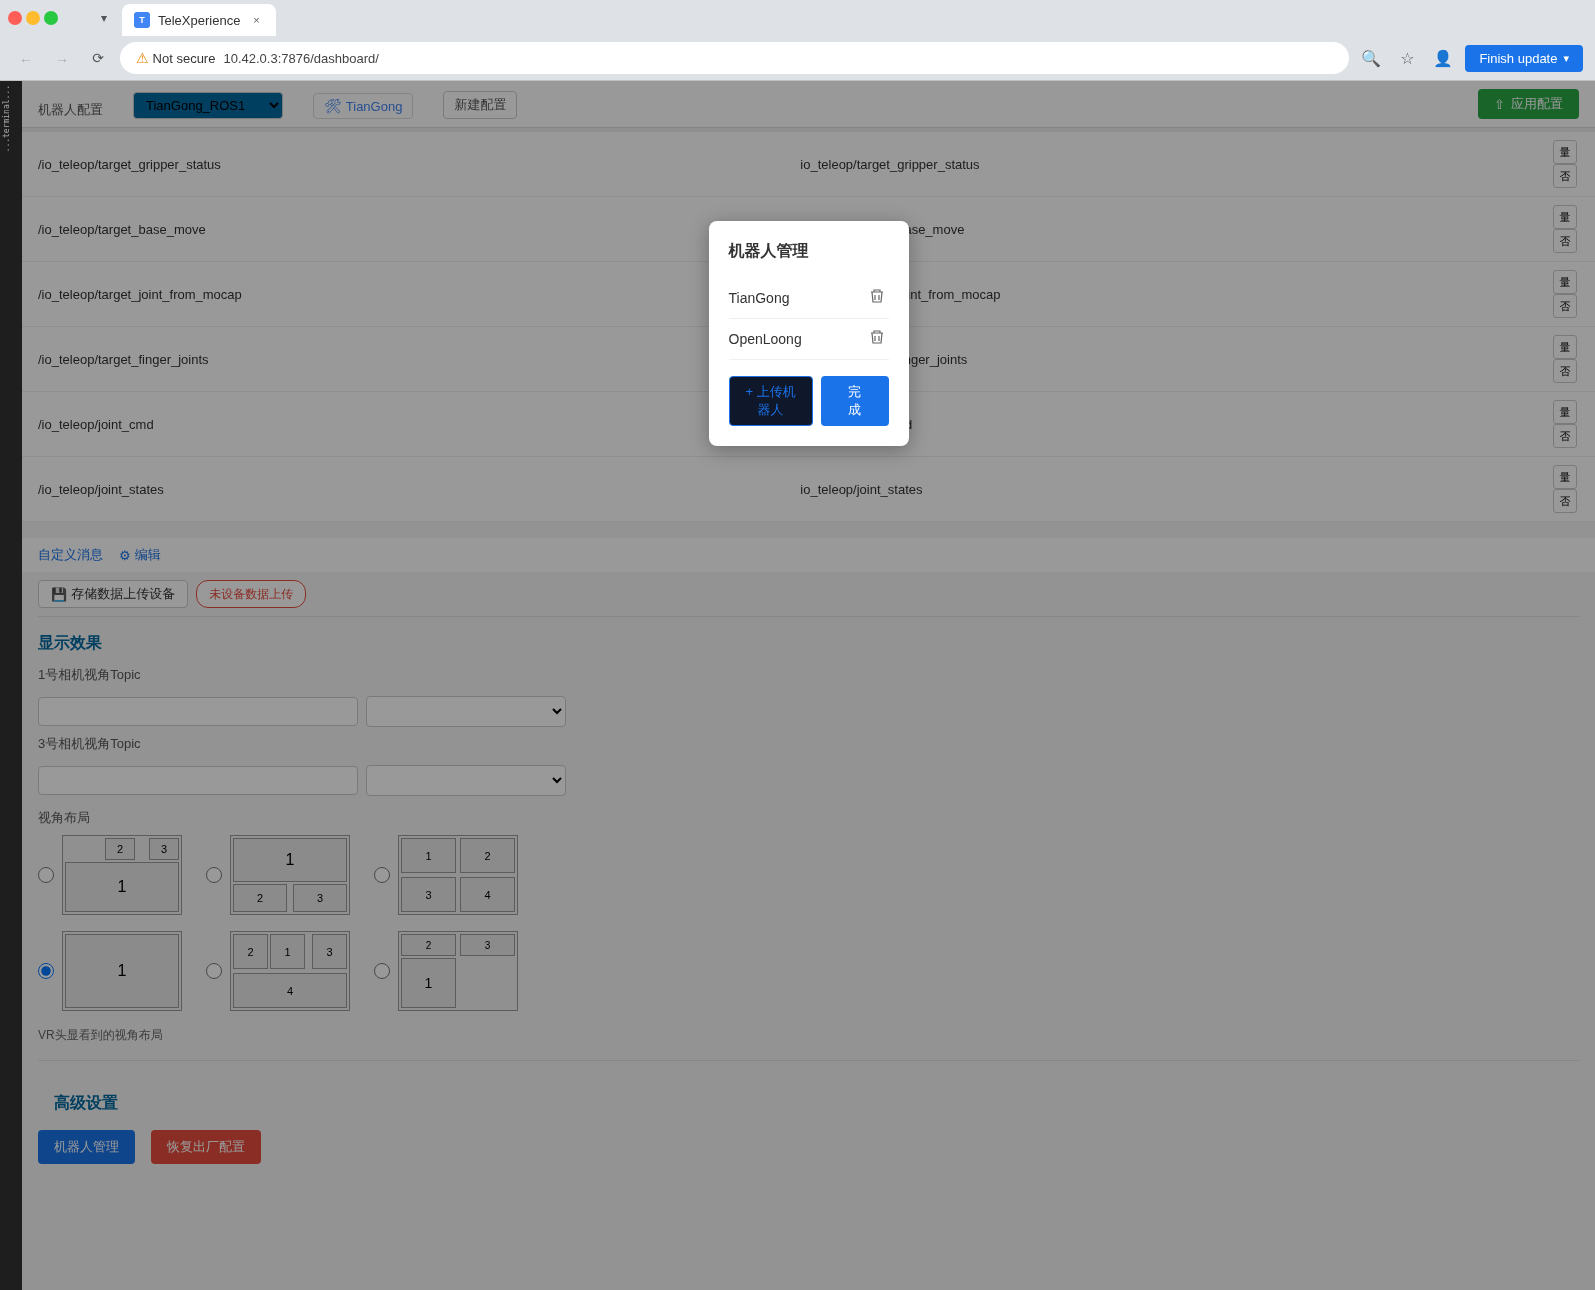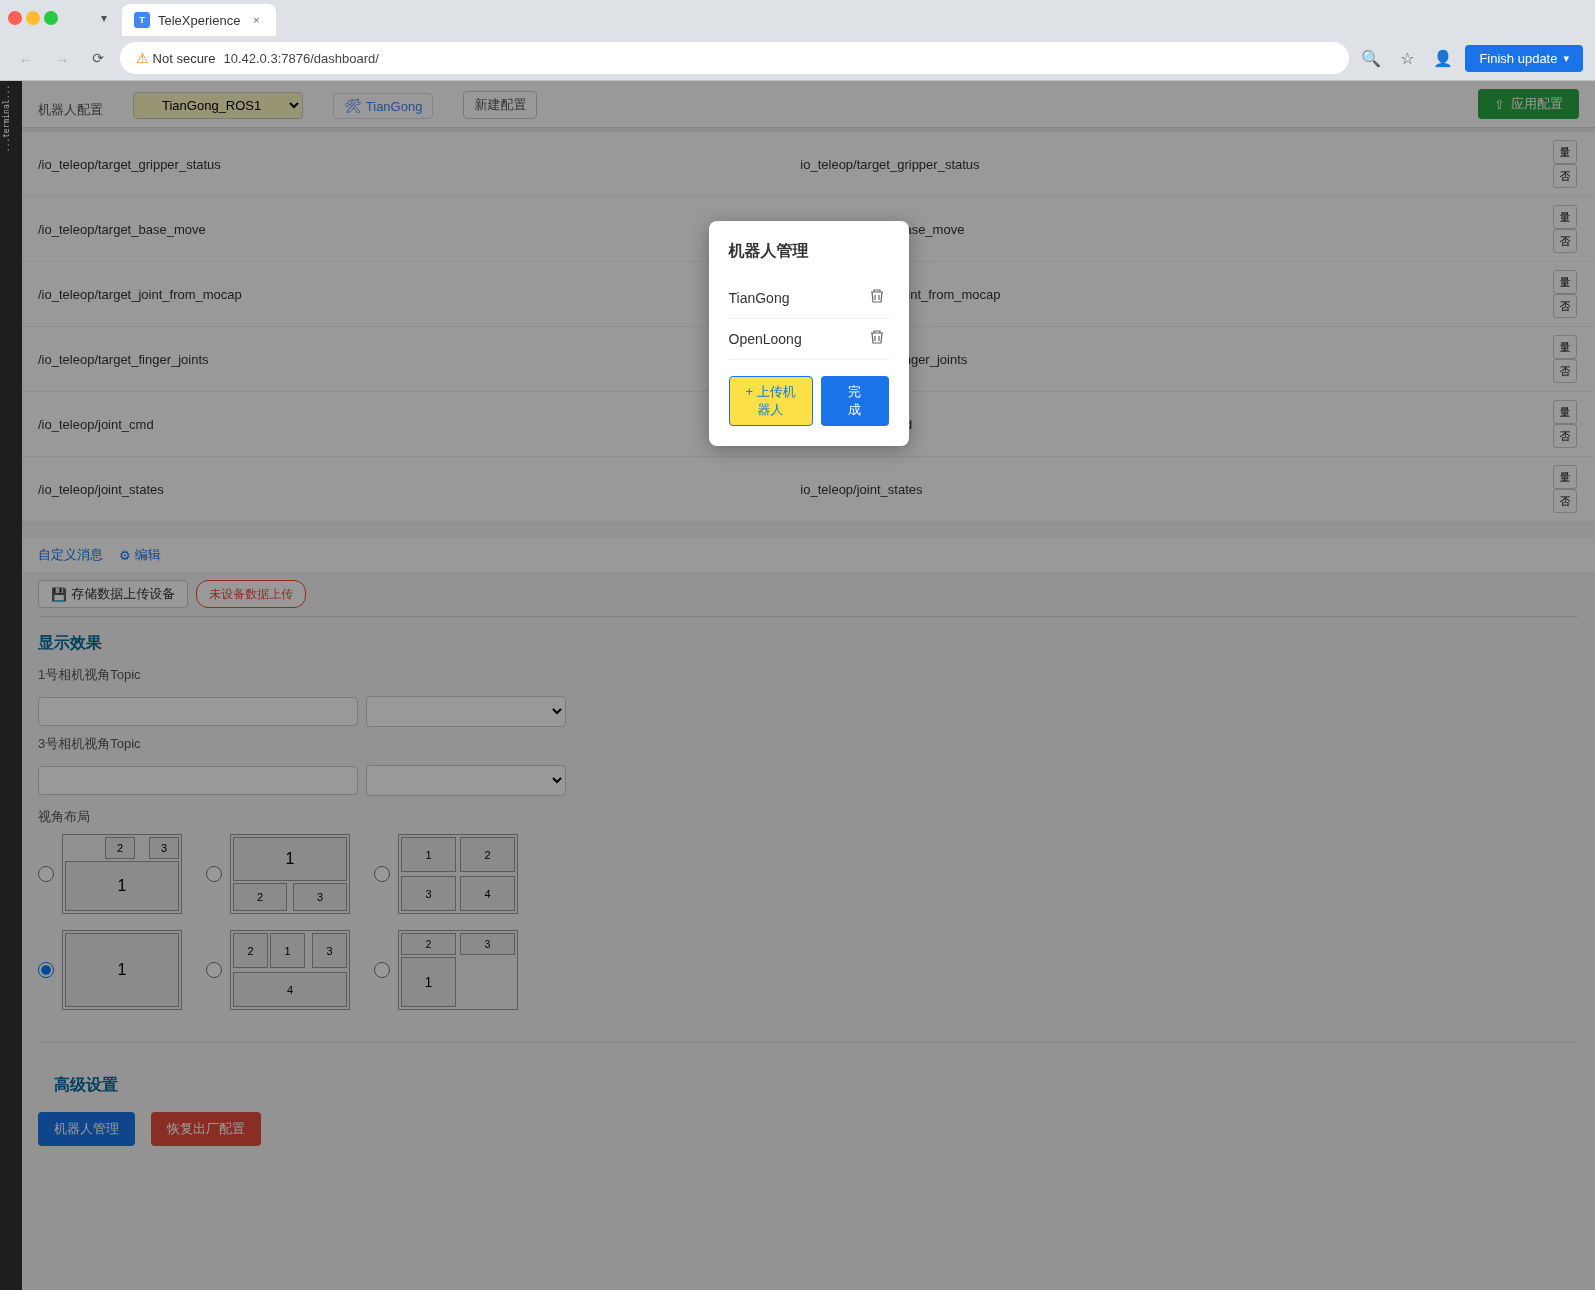--- a/index.html
+++ b/index.html
@@ -136,23 +136,23 @@
       align-items: flex-end;
       padding: 8px 16px;
       background: #f5f5f5;
       border-bottom: 1px solid #ddd;
       gap: 30px;
     }
     .config-label { font-size: 13px; color: #555; }
     .config-select {
       border: 1px solid #ccc;
       border-radius: 4px;
-      padding: 4px 24px;
+      padding: 4px 8px;
       font-size: 13px;
-      background: #fef9c3;
+      background: #0369a1;
       min-width: 150px;
     }
     .config-tag {
       display: flex; align-items: center; gap: 4px;
       background: white; border: 1px solid #ddd; border-radius: 4px;
       padding: 4px 10px; font-size: 13px; color: #4285f4;
     }
     .config-tag-icon { color: #4285f4; font-size: 14px; }
     .new-config-btn {
       background: transparent; border: 1px solid #ccc; border-radius: 4px;
@@ -280,21 +280,21 @@
       font-size: 14px; color: #333;
     }
     .delete-icon-btn {
       border: none; background: transparent; cursor: pointer;
       color: #666; font-size: 16px; padding: 2px 4px;
     }
     .modal-footer {
       display: flex; justify-content: flex-end; gap: 8px; margin-top: 16px;
     }
     .upload-robot-btn {
-      border: 1px solid #1a73e8; color: #1a73e8; background: #fde047;
+      border: 1px solid #1a73e8; color: #1a73e8; background: #0f172a;
       border-radius: 4px; padding: 6px 12px; font-size: 13px; cursor: pointer;
       display: flex; align-items: center; gap: 4px;
     }
     .done-btn {
       background: #1a73e8; color: white; border: none;
       border-radius: 4px; padding: 6px 24px; font-size: 13px; cursor: pointer;
     }
 
     
     .divider {
@@ -459,21 +459,21 @@
       <div class="topic-input-row">
         <input class="topic-input" type="text" style="">
         <select class="dropdown-select"></select>
       </div>
       <div class="sub-label">3号相机视角Topic</div>
       <div class="topic-input-row">
         <input class="topic-input" type="text" style="">
         <select class="dropdown-select"></select>
       </div>
 
-      <div style="padding:8px 16px 4px;font-family:Liberation Mono, monospace;">
+      <div style="padding:8px 16px 4px;">
         <span class="sub-label" style="padding:0;">视角布局</span>
       </div>
 
       <div style="padding:4px 16px 16px; background:#f5f5f5;">
 
         <div class="layout-grid-row">
 
           <div class="layout-option">
             <input type="radio" name="layout" class="layout-radio" style="">
             <div style="width:120px;height:80px;border:1px solid #999;background:#f0f0f0;position:relative;">
@@ -526,20 +526,21 @@
           <div class="layout-option">
             <input type="radio" name="layout" class="layout-radio" style="">
             <div style="width:120px;height:80px;border:1px solid #999;background:#f0f0f0;position:relative;">
               <div style="position:absolute;top:2px;left:2px;width:55px;height:22px;border:1px solid #999;display:flex;align-items:center;justify-content:center;font-size:10px;background:#e8e8e8;">2</div>
               <div style="position:absolute;top:2px;right:2px;width:55px;height:22px;border:1px solid #999;display:flex;align-items:center;justify-content:center;font-size:10px;background:#e8e8e8;">3</div>
               <div style="position:absolute;top:26px;left:2px;width:55px;height:50px;border:1px solid #999;display:flex;align-items:center;justify-content:center;font-size:14px;background:#e8e8e8;">1</div>
             </div>
           </div>
         </div>
 
+        <div style="font-size:12px;color:#666;margin-top:4px;">VR头显看到的视角布局</div>
       </div>
     </div>
 
     <hr class="divider">
 
     <div class="advanced-section">
       <div class="section-title">高级设置</div>
       <div style="display:flex;gap:8px;margin-top:8px;">
         <button class="robot-mgmt-btn">机器人管理</button>
         <button class="factory-reset-btn">恢复出厂配置</button>

